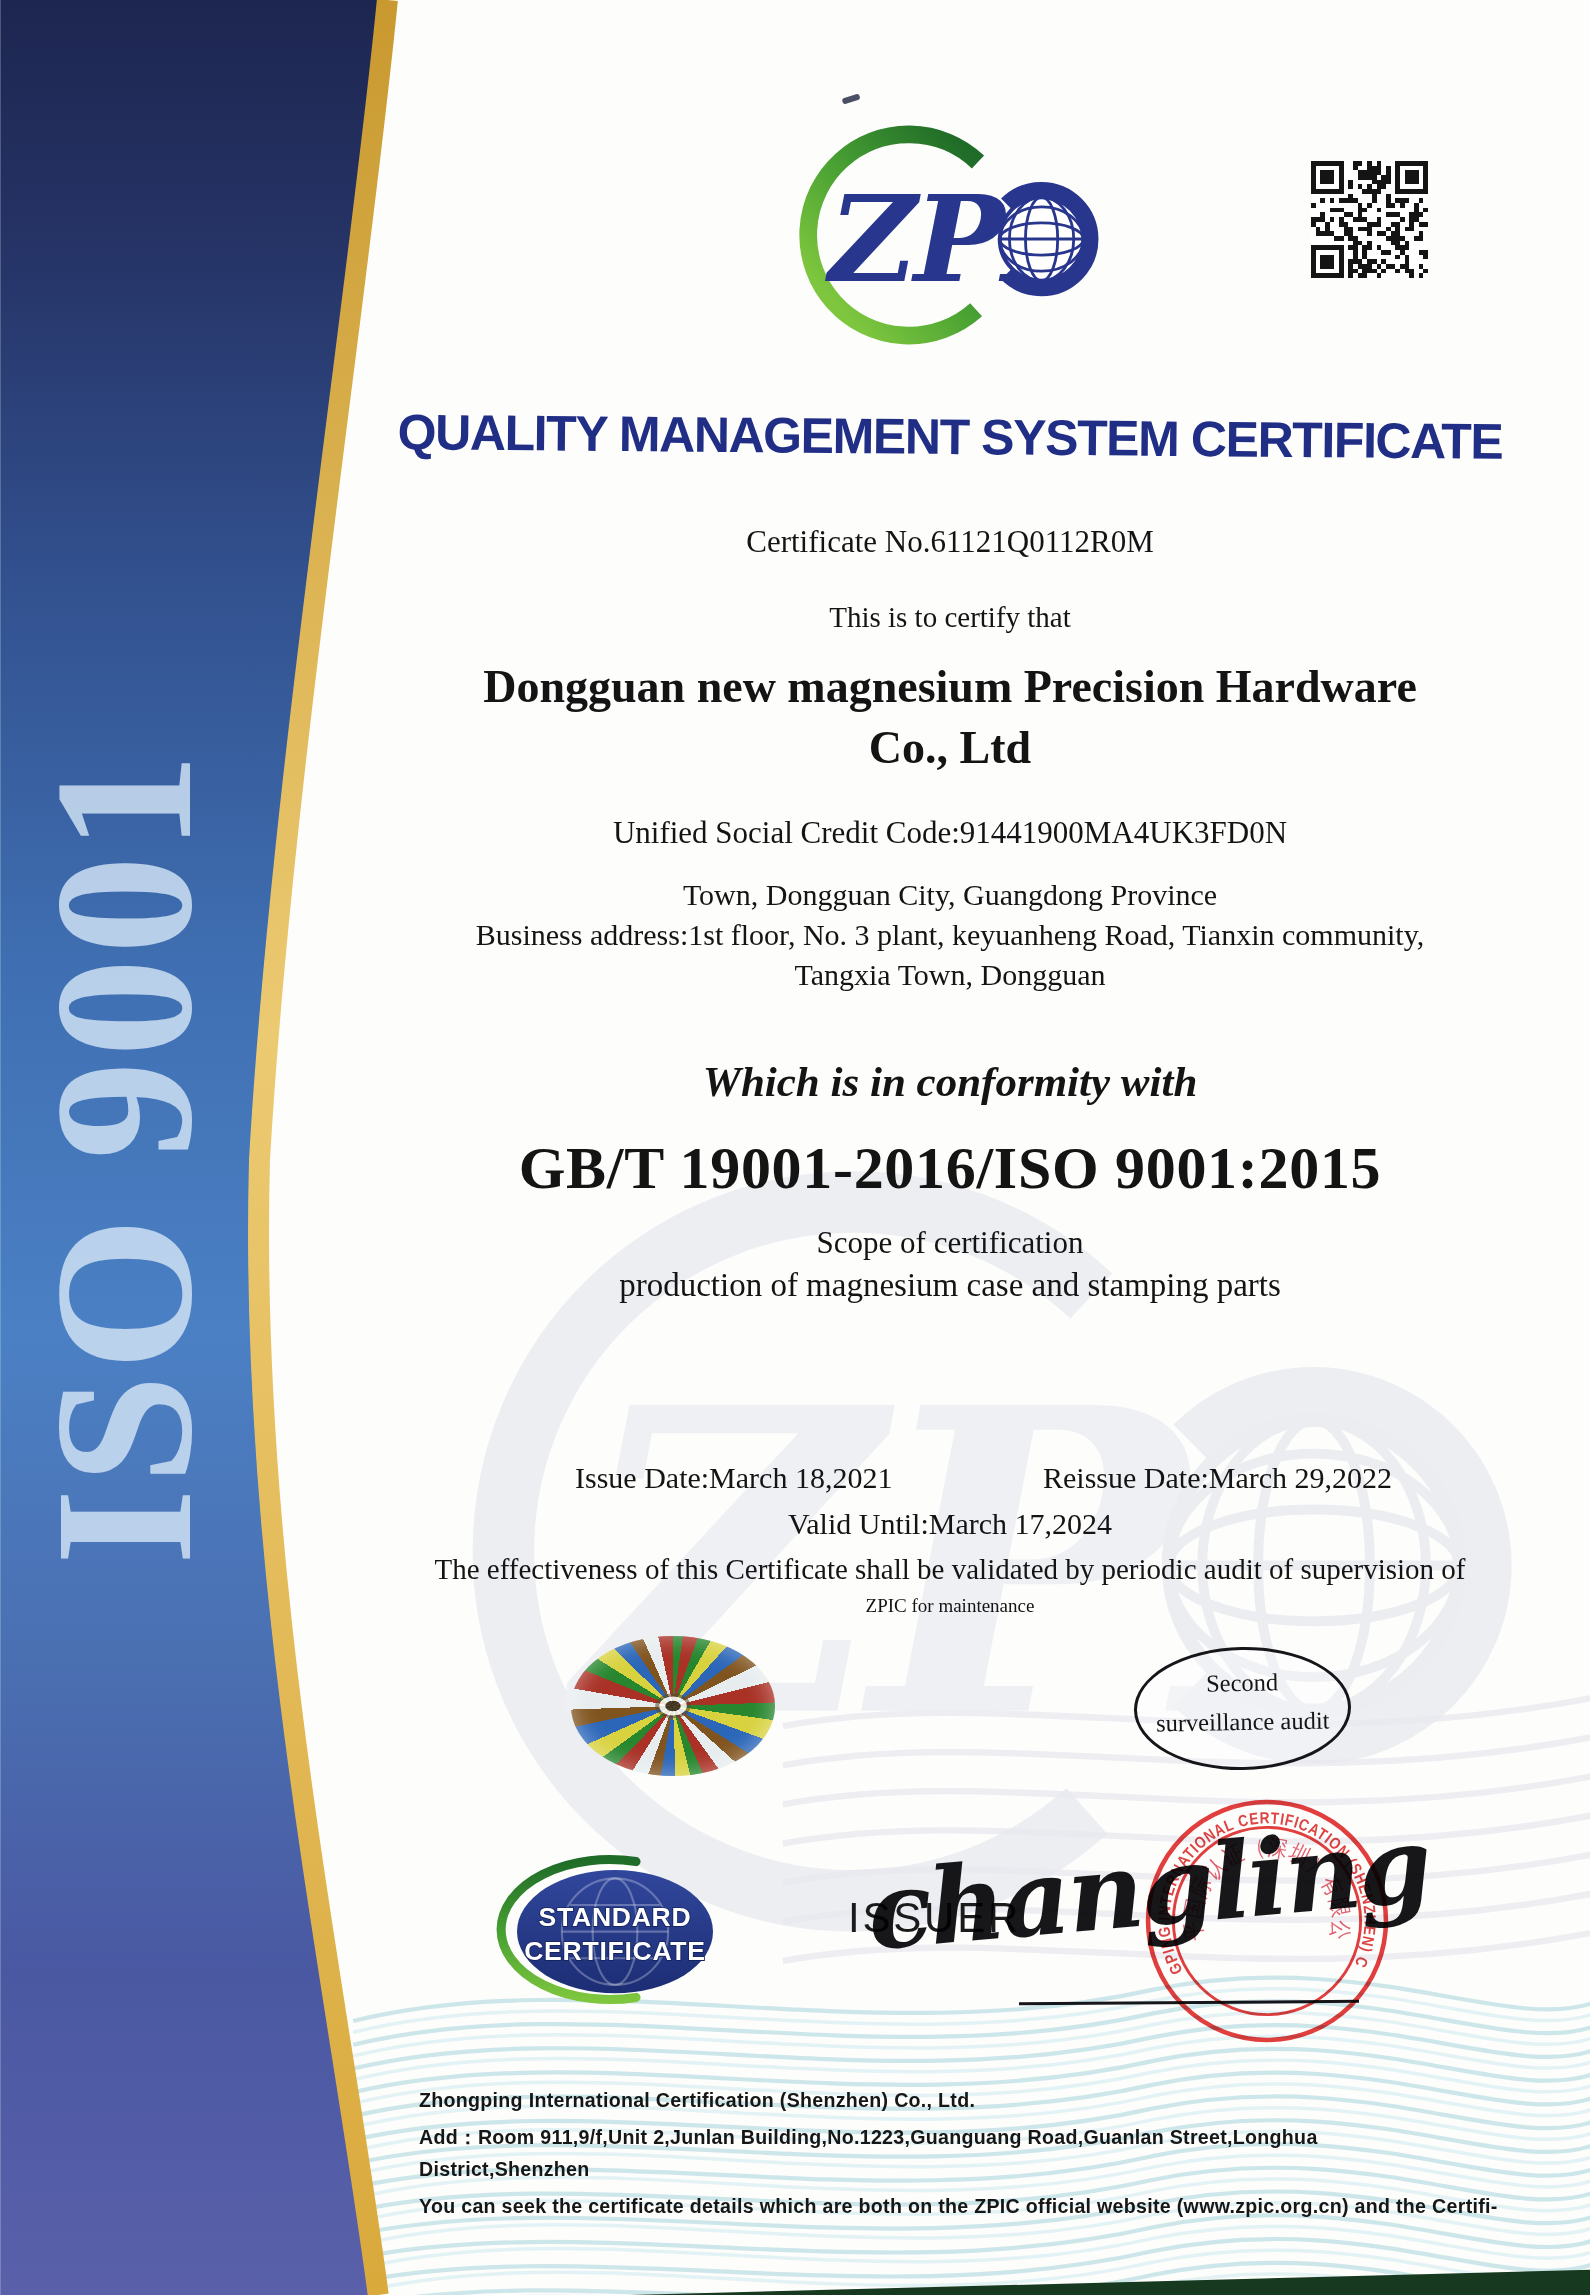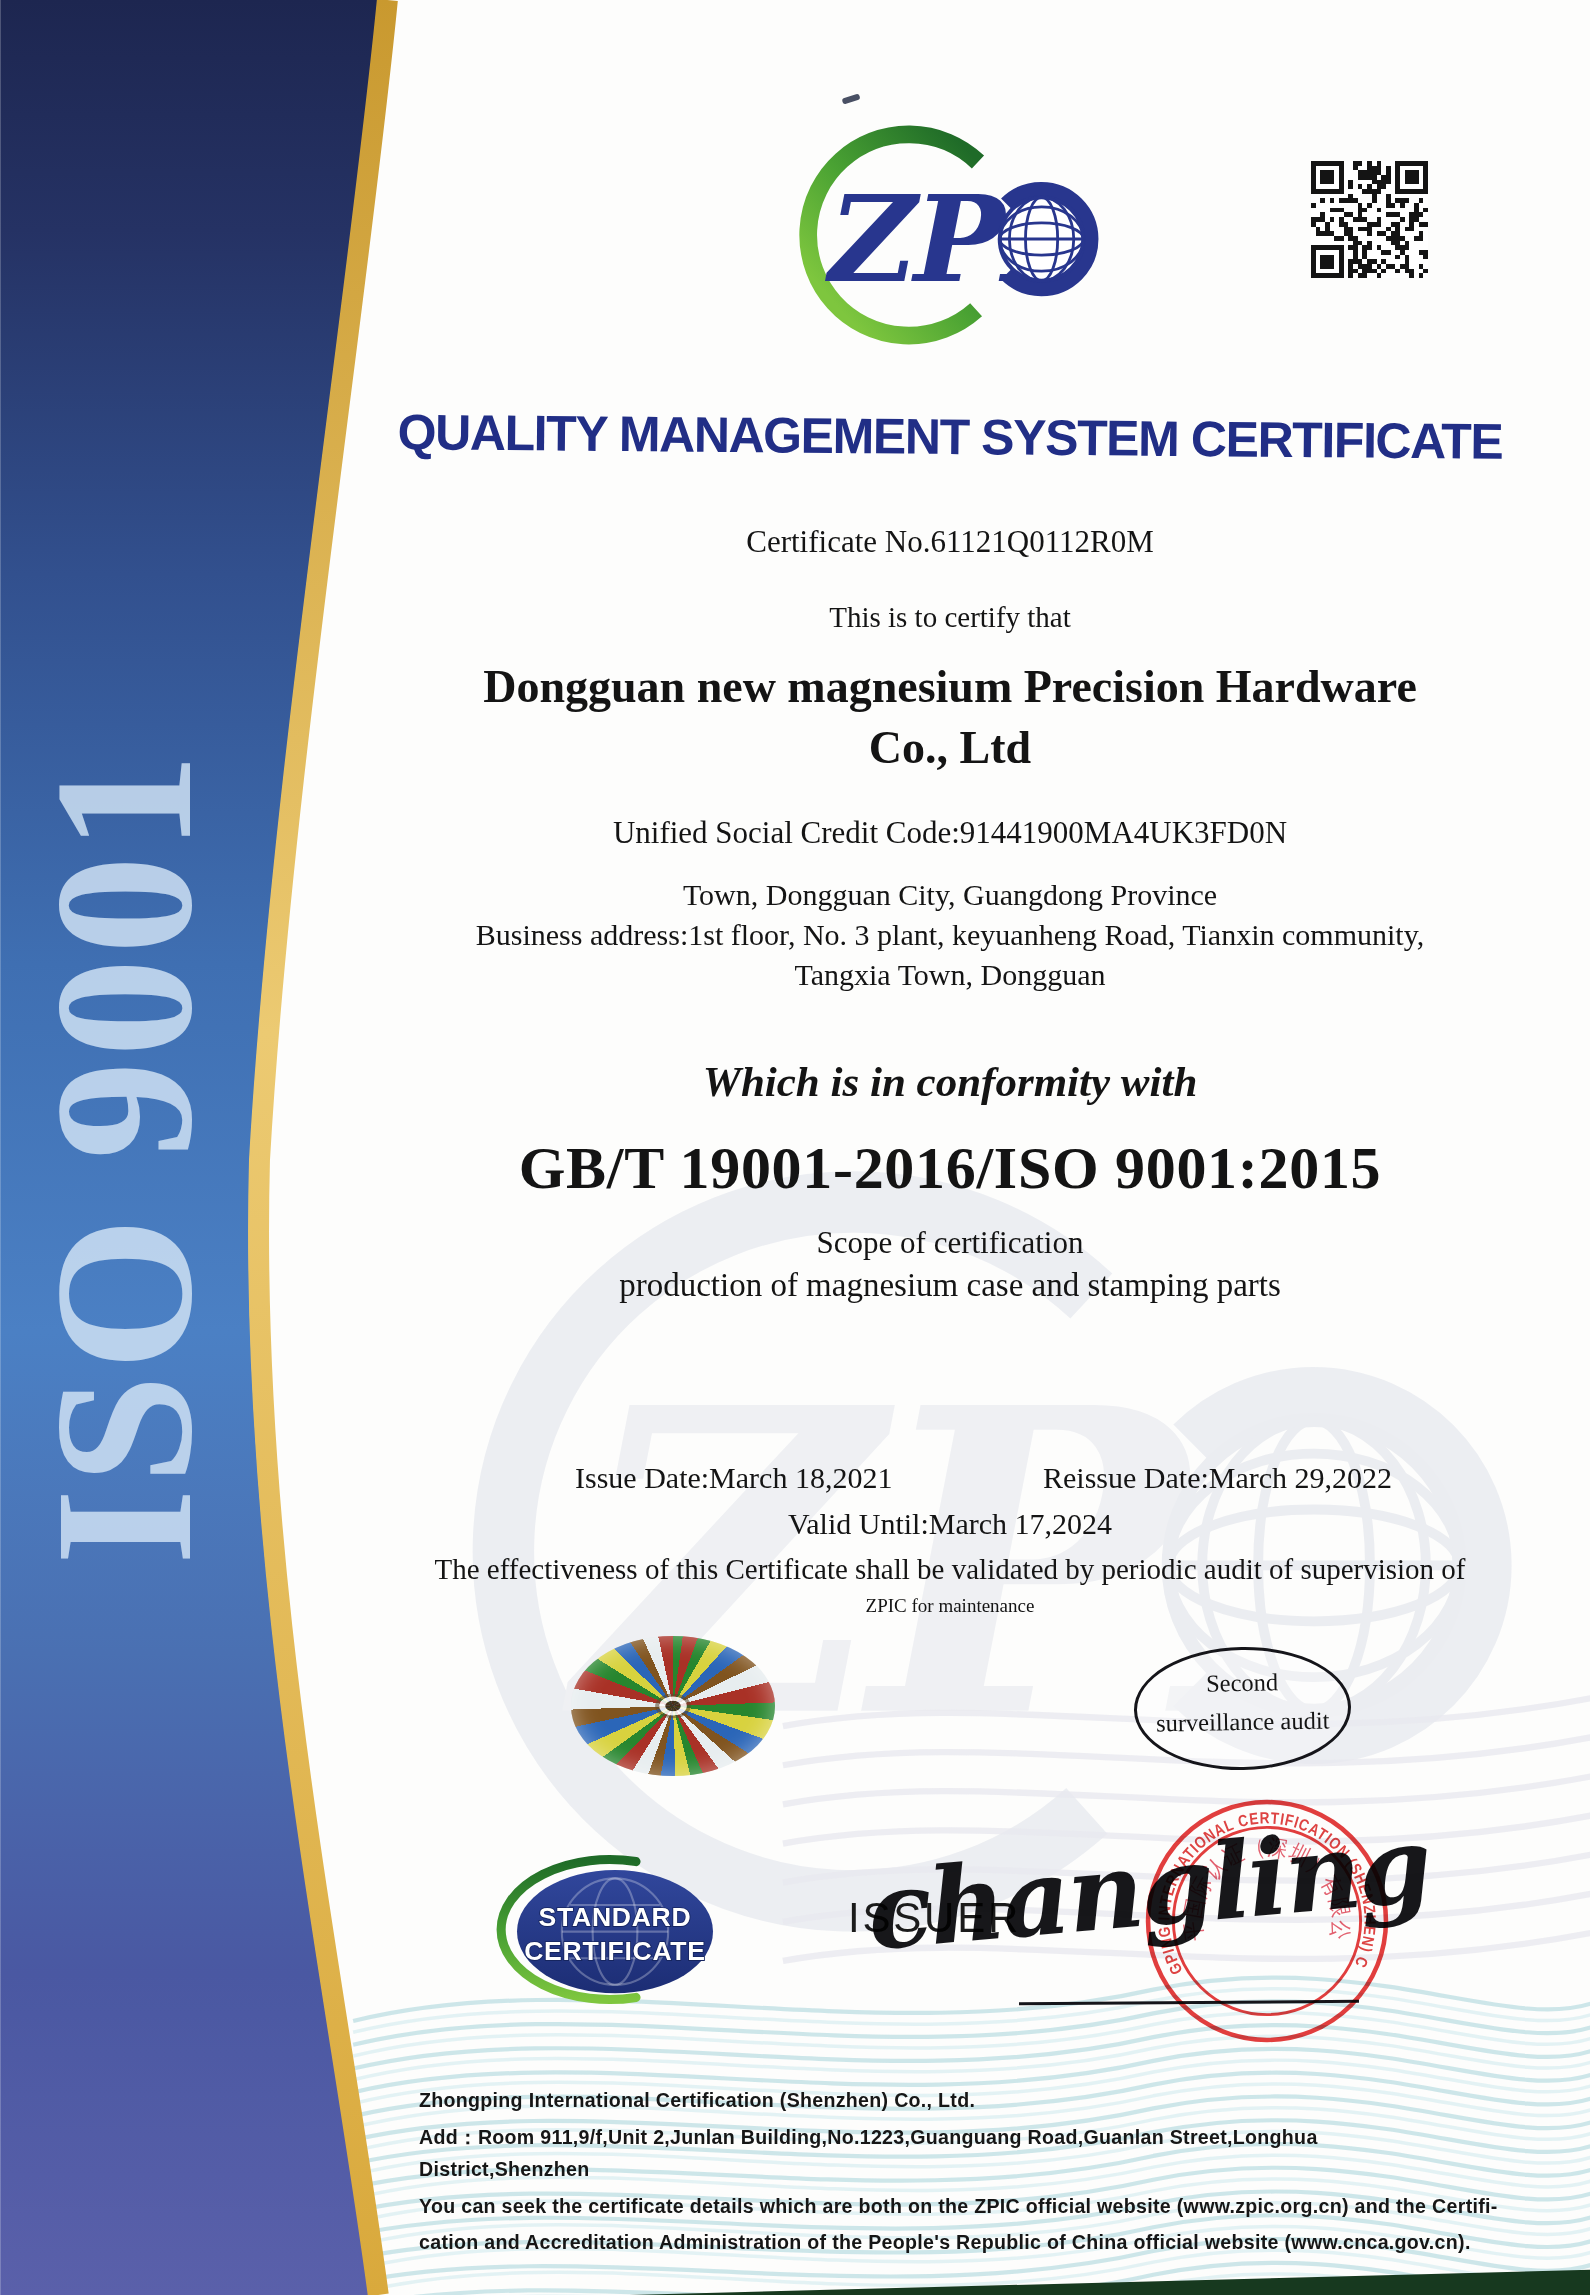--- a/index.html
+++ b/index.html
@@ -430,16 +430,15 @@
     </text>
     <text font-family="'DejaVu Sans','Liberation Sans',sans-serif" font-size="35" letter-spacing="2" fill="#e25565">
       <textPath href="#cnPath" startOffset="50%" text-anchor="middle" lengthAdjust="spacingAndGlyphs" textLength="440">中平国际认证（深圳）有限公司</textPath>
     </text>
   </svg>
 
   <div id="f1" class="abs footer-line">Zhongping International Certification (Shenzhen) Co., Ltd.</div>
   <div id="f2" class="abs footer-line">Add：Room 911,9/f,Unit 2,Junlan Building,No.1223,Guanguang Road,Guanlan Street,Longhua</div>
   <div id="f3" class="abs footer-line">District,Shenzhen</div>
   <div id="f4" class="abs footer-line">You can seek the certificate details which are both on the ZPIC official website (www.zpic.org.cn) and the Certifi-</div>
-  <div id="f5" class="abs footer-line">cation and Accreditation Administration of the People's Republic of China official website (www.cnca.gov.cn).</div>
 
 </div>
 
 
 </body></html>

